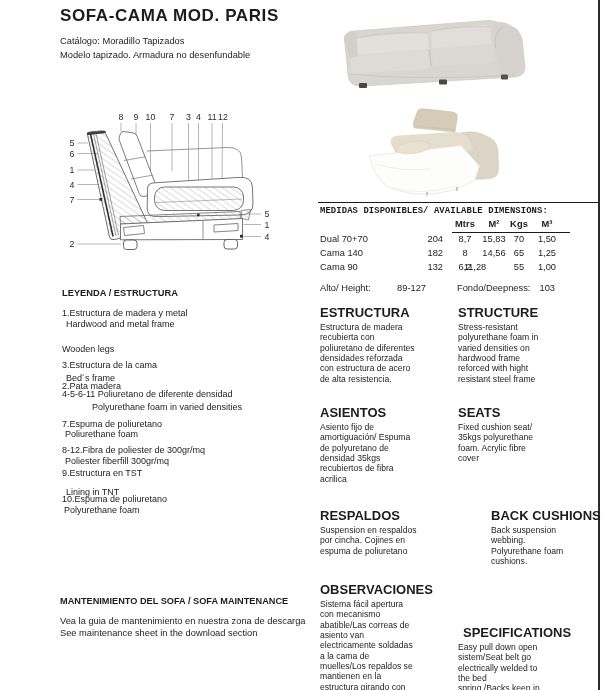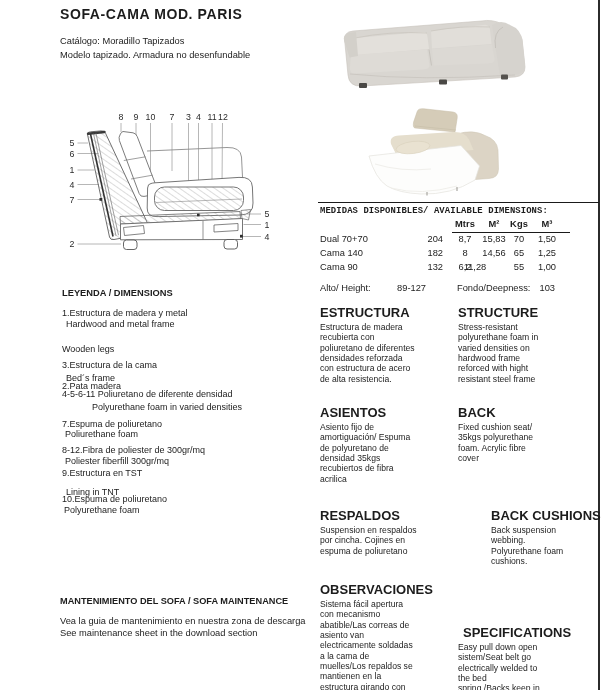--- a/index.html
+++ b/index.html
@@ -1,21 +1,21 @@
 <!DOCTYPE html>
 <html><head>
 <meta charset="utf-8">
 <style>
   html,body{margin:0;padding:0;background:#fff;}
   .page{
     position:relative;width:607px;height:690px;background:#ffffff;
     font-family:"Liberation Sans", sans-serif;color:#1c1c1c;overflow:hidden;
   }
   .abs{position:absolute;white-space:nowrap;}
-  .doc-title{font-size:14px;font-weight:bold;letter-spacing:.6px;}
+  .doc-title{font-size:17px;font-weight:bold;letter-spacing:.6px;}
   .meta{font-size:9.3px;}
   .vrule{position:absolute;background:#2b2b2b;}
   .hrule{position:absolute;background:#1a1a1a;height:1px;}
   .tbl-head{font-size:9px;font-weight:bold;letter-spacing:.1px;}
   .cell{position:absolute;font-size:9.3px;}
   .cell.r{text-align:right;}
   .cell.c{text-align:center;}
   .sec-title{font-size:13px;font-weight:bold;}
   .sec-body{font-size:8.6px;line-height:10.35px;white-space:pre-line;margin-top:2px;}
   .leg-line{position:absolute;font-size:9px;white-space:nowrap;}
@@ -171,21 +171,21 @@
   <div class="cell c" style="left:450px;top:262px;width:30px;">6,2</div>
   <div class="cell c" style="left:460px;top:262px;width:30px;">11,28</div>
   <div class="cell c" style="left:506px;top:262px;width:26px;">55</div>
   <div class="cell c" style="left:532px;top:262px;width:30px;">1,00</div>
 
   <div class="cell" style="left:320px;top:283px;">Alto/ Height:</div>
   <div class="cell r" style="left:388px;top:283px;width:38px;">89-127</div>
   <div class="cell" style="left:457px;top:283px;">Fondo/Deepness:</div>
   <div class="cell r" style="left:527px;top:283px;width:28px;">103</div>
 
-  <div class="leg-line" style="left:62px;top:288px;font-weight:bold;font-size:9.3px;">LEYENDA / DIMENSIONS</div>
+  <div class="leg-line" style="left:62px;top:288px;font-weight:bold;font-size:9.3px;">LEYENDA / ESTRUCTURA</div>
   <div class="leg-line" style="left:62px;top:308px;">1.Estructura de madera y metal</div>
   <div class="leg-line" style="left:66px;top:319px;">Hardwood and metal frame</div>
   <div class="leg-line" style="left:62px;top:333px;margin-top:48px;">2.Pata madera</div>
   <div class="leg-line" style="left:62px;top:344px;">Wooden legs</div>
   <div class="leg-line" style="left:62px;top:360px;">3.Estructura de la cama</div>
   <div class="leg-line" style="left:66px;top:373px;">Bed´s frame</div>
   <div class="leg-line" style="left:62px;top:389px;">4-5-6-11 Poliuretano de diferente densidad</div>
   <div class="leg-line" style="left:92px;top:402px;">Polyurethane foam in varied densities</div>
   <div class="leg-line" style="left:62px;top:419px;">7.Espuma de poliuretano</div>
   <div class="leg-line" style="left:65px;top:429px;">Poliurethane foam</div>
@@ -218,21 +218,21 @@
   <div class="abs" style="left:320px;top:405px;width:134px;white-space:normal;">
     <div class="sec-title">ASIENTOS</div>
     <div class="sec-body">Asiento fijo de
 amortiguación/ Espuma
 de polyuretano de
 densidad 35kgs
 recubiertos de fibra
 acrilica</div>
   </div>
   <div class="abs" style="left:458px;top:405px;width:135px;white-space:normal;">
-    <div class="sec-title">BACK</div>
+    <div class="sec-title">SEATS</div>
     <div class="sec-body">Fixed cushion seat/
 35kgs polyurethane
 foam. Acrylic fibre
 cover</div>
   </div>
 
   <div class="abs" style="left:320px;top:508px;width:134px;white-space:normal;">
     <div class="sec-title">RESPALDOS</div>
     <div class="sec-body">Suspension en respaldos
 por cincha. Cojines en

